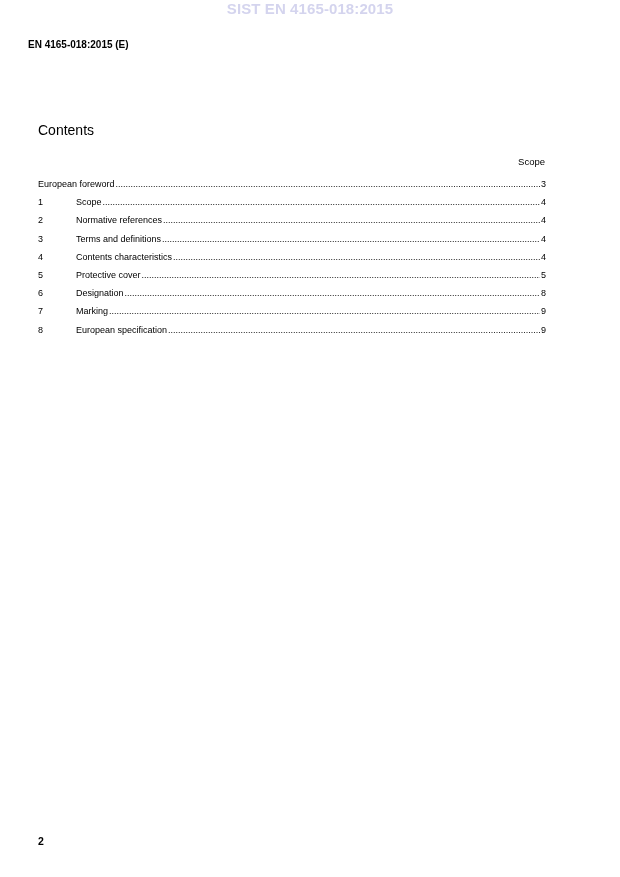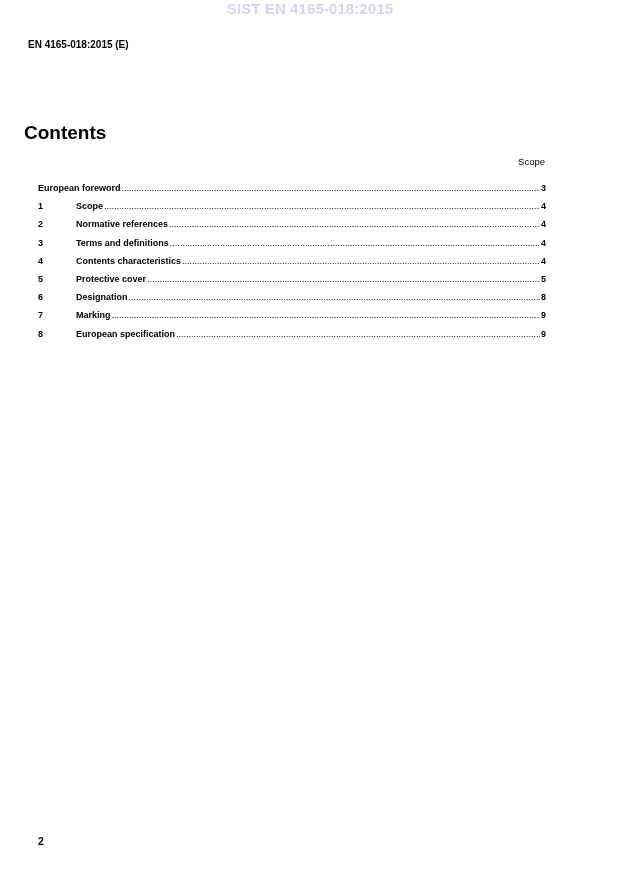--- a/index.html
+++ b/index.html
@@ -8,31 +8,31 @@
       font-family: "Liberation Sans", sans-serif; color: #000; overflow: hidden;
     }
     .watermark {
       position: absolute; top: 0px; left: 0; width: 620px; text-align: center;
       font-size: 15px; font-weight: bold; color: #d4d4ee; letter-spacing: 0.1px;
     }
     .doc-id {
       position: absolute; top: 39px; left: 28px; font-size: 10px; font-weight: bold;
     }
     .contents-title {
-      position: absolute; top: 122px; left: 24px; font-size: 19px; font-weight: bold;
+      position: absolute; top: 122px; left: 38px; font-size: 14px; font-weight: normal;
     }
     .page-label {
       position: absolute; top: 156px; right: 75px; font-size: 9.5px;
     }
     .toc {
       position: absolute; top: 179px; left: 38px; width: 508px;
     }
     .toc-row {
-      display: flex; align-items: center; height: 18.2px;
-      font-size: 9px; font-weight: bold; white-space: nowrap; overflow: hidden;
+      display: flex; align-items: flex-start; height: 18.2px;
+      font-size: 9px; font-weight: normal; white-space: nowrap; overflow: hidden;
     }
     .toc-num { width: 38px; flex: 0 0 38px; }
     .toc-title { flex: 0 0 auto; }
     .toc-dots {
       flex: 1 1 auto; overflow: hidden; font-weight: normal; letter-spacing: 0px;
       margin: 0 1px; color: #000;
     }
     .toc-dots::before {
       content: "......................................................................................................................................................................................................................................................";
     }

